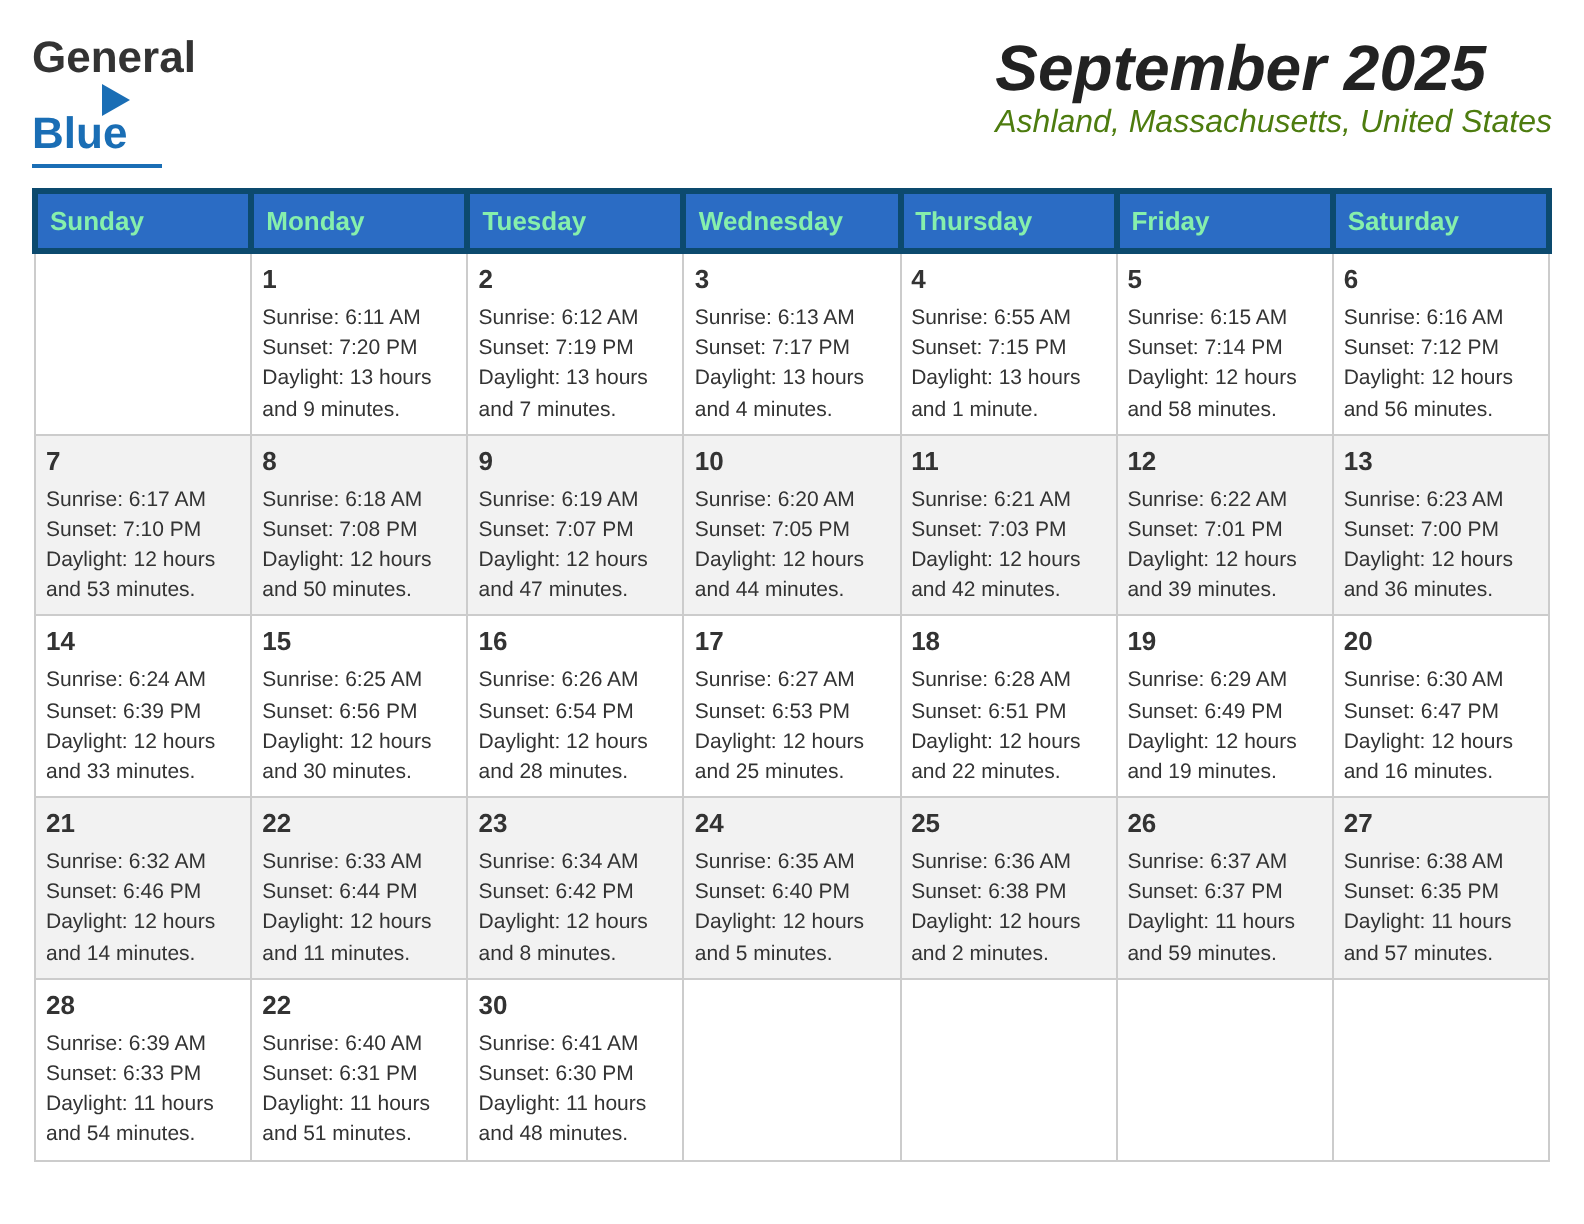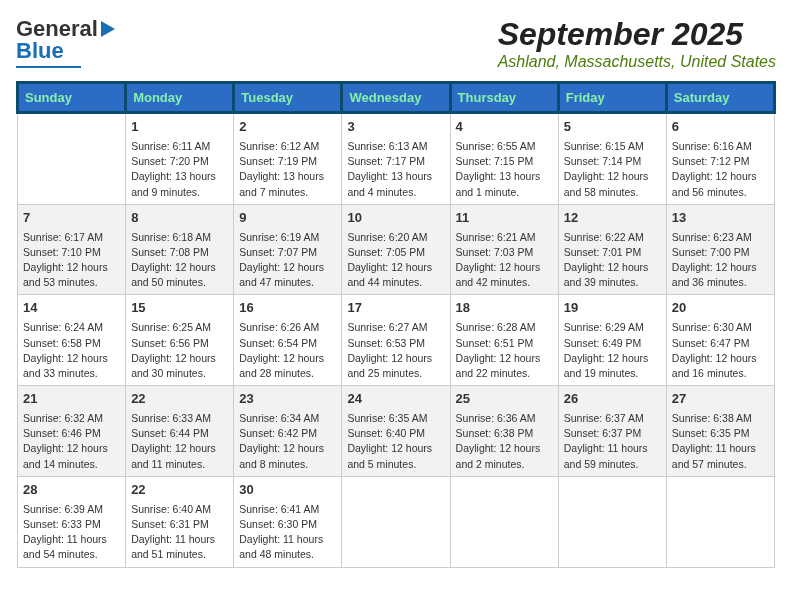--- a/index.html
+++ b/index.html
@@ -76,21 +76,21 @@
     }
     td.empty {
       background: #fff !important;
     }
   </style>
 </head>
 <body>
 
 <div class="header">
   <div class="logo">
-    <div style="display:flex;align-items:center;">
+    <div style="display:flex;align-items:center;flex-direction:column;">
       <span style="font-size:22px;font-weight:bold;color:#333;">General</span>
       <span style="display:inline-block;width:0;height:0;border-top:8px solid transparent;border-bottom:8px solid transparent;border-left:14px solid #1a6eb5;margin-left:3px;"></span>
     </div>
     <div style="font-size:22px;font-weight:bold;color:#1a6eb5;margin-top:-4px;">Blue</div>
     <div style="height:2px;background:#1a6eb5;width:65px;margin-top:2px;"></div>
   </div>
   <div class="title-block">
     <h1>September 2025</h1>
     <h2>Ashland, Massachusetts, United States</h2>
   </div>
@@ -202,21 +202,21 @@
           <div class="day-info" style="white-space: pre-line;">Sunrise: 6:23 AM
 Sunset: 7:00 PM
 Daylight: 12 hours
 and 36 minutes.</div>
         </td>
       </tr>
       <tr>
         <td>
           <span class="day-num">14</span>
           <div class="day-info" style="white-space: pre-line;">Sunrise: 6:24 AM
-Sunset: 6:58 PM
+Sunset: 6:39 PM
 Daylight: 12 hours
 and 33 minutes.</div>
         </td>
         <td>
           <span class="day-num">15</span>
           <div class="day-info" style="white-space: pre-line;">Sunrise: 6:25 AM
 Sunset: 6:56 PM
 Daylight: 12 hours
 and 30 minutes.</div>
         </td>

